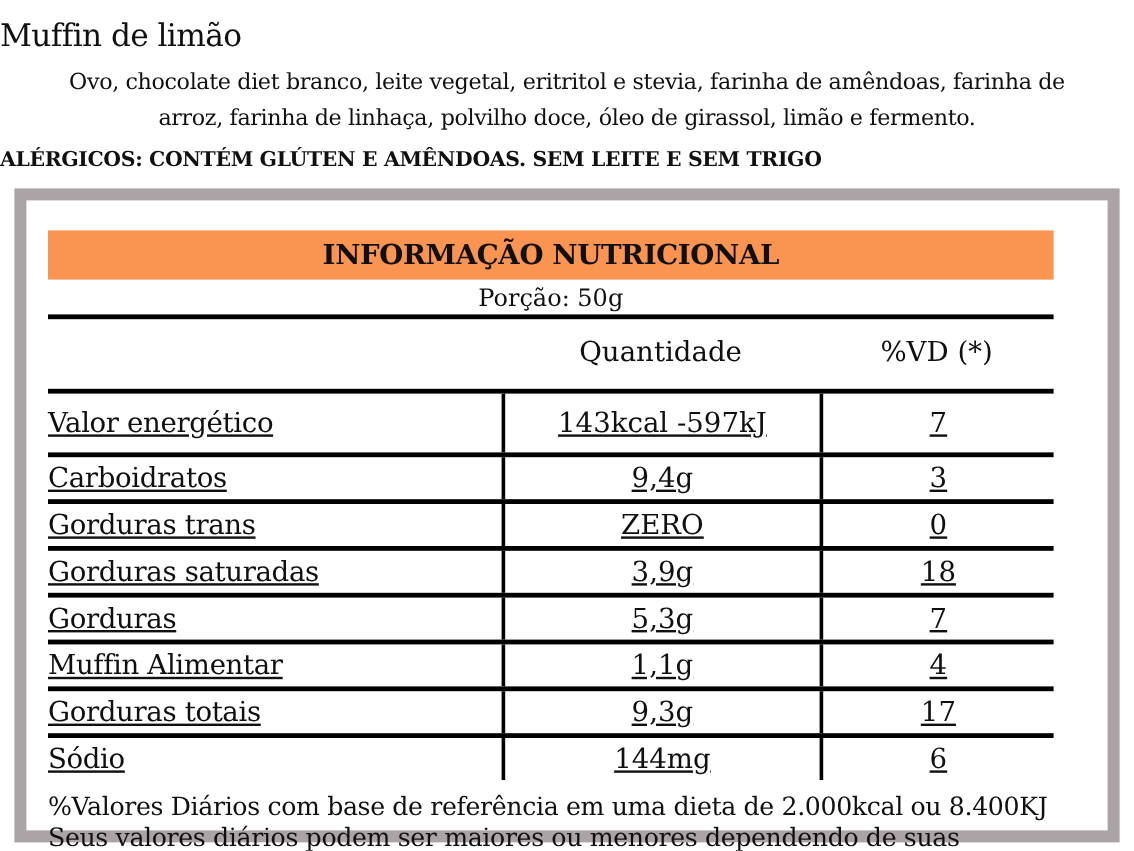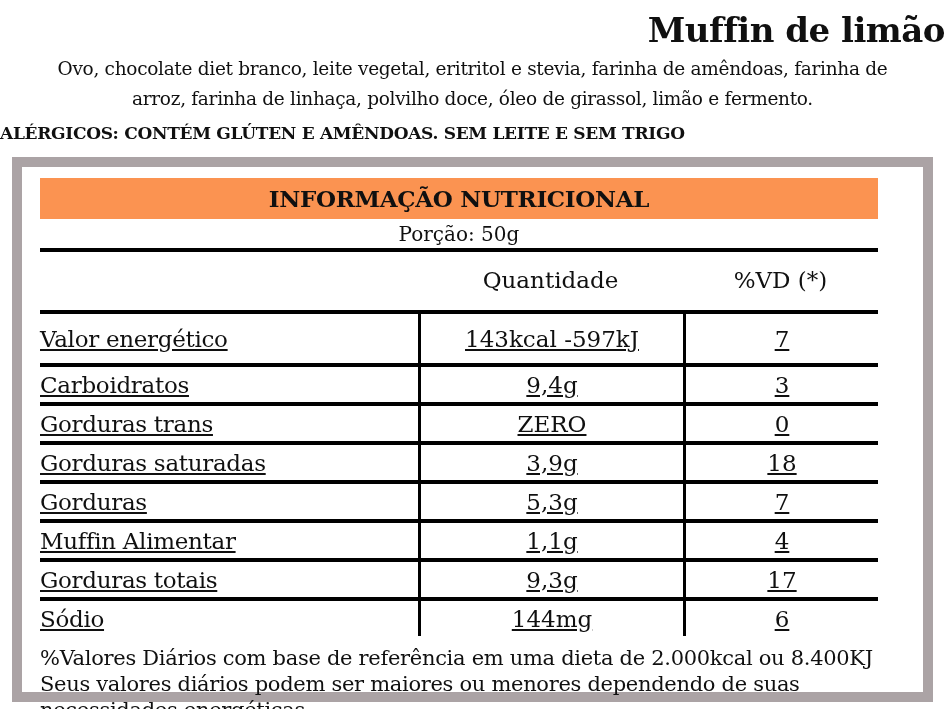--- a/index.html
+++ b/index.html
@@ -14,23 +14,23 @@
     background:#ffffff;
     color:var(--ink);
     font-family:"DejaVu Serif", serif;
     overflow:hidden;
   }
   .page{width:945px;height:709px;}
 
   
   .title{
     margin-top:8px;
-    text-align:right;
-    font-size:34px;
-    font-weight:bold;
+    text-align:left;
+    font-size:26px;
+    font-weight:normal;
     line-height:44px;
     letter-spacing:-0.5px;
   }
   .ingredients{
     margin:2px auto 0;
     max-width:836px;
     text-align:center;
     font-size:18.5px;
     line-height:30px;
     letter-spacing:-0.3px;
@@ -42,21 +42,21 @@
     font-weight:bold;
     letter-spacing:-0.3px;
   }
 
   
   .panel{
     margin:14px 12px 0 12px;
     height:545px;
     border:10px solid var(--panel-border);
     background:#ffffff;
-    padding:11px 45px 0 18px;
+    padding:25px 45px 0 18px;
   }
   .band{
     height:41px;
     background:var(--orange);
     display:flex;align-items:center;justify-content:center;
     font-size:23px;font-weight:bold;
     letter-spacing:-0.3px;
   }
   .serving{
     height:29px;

